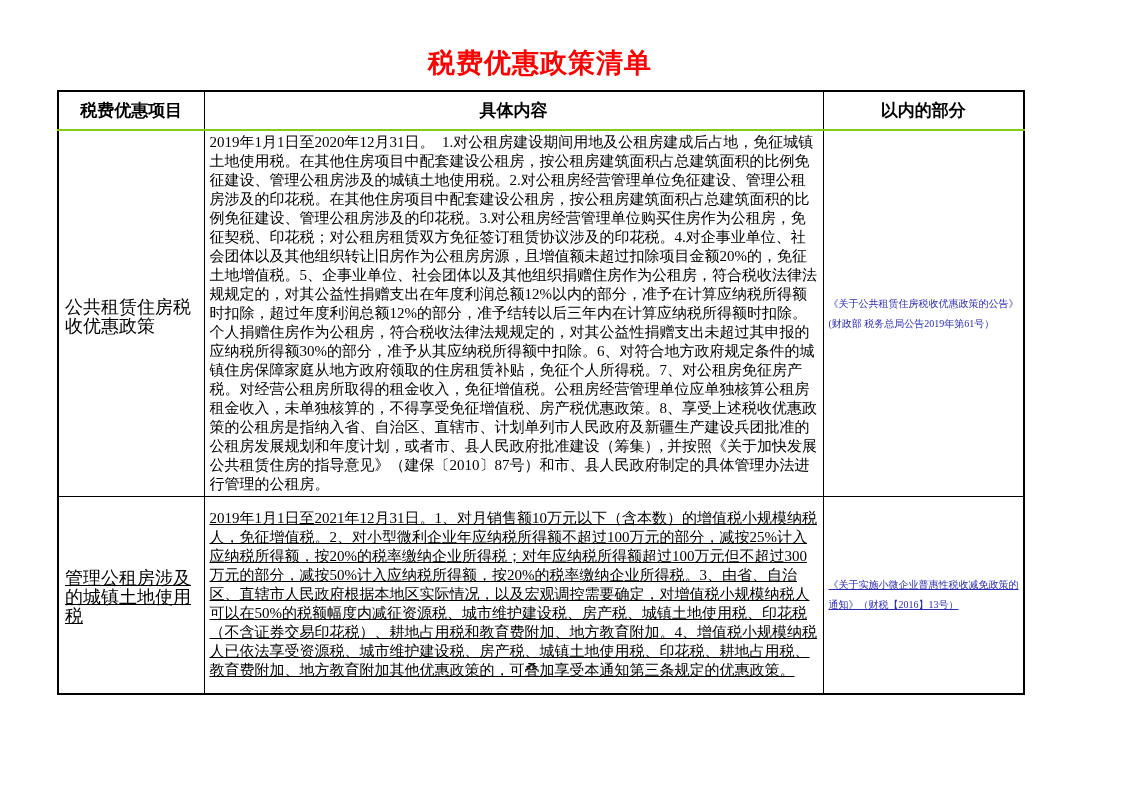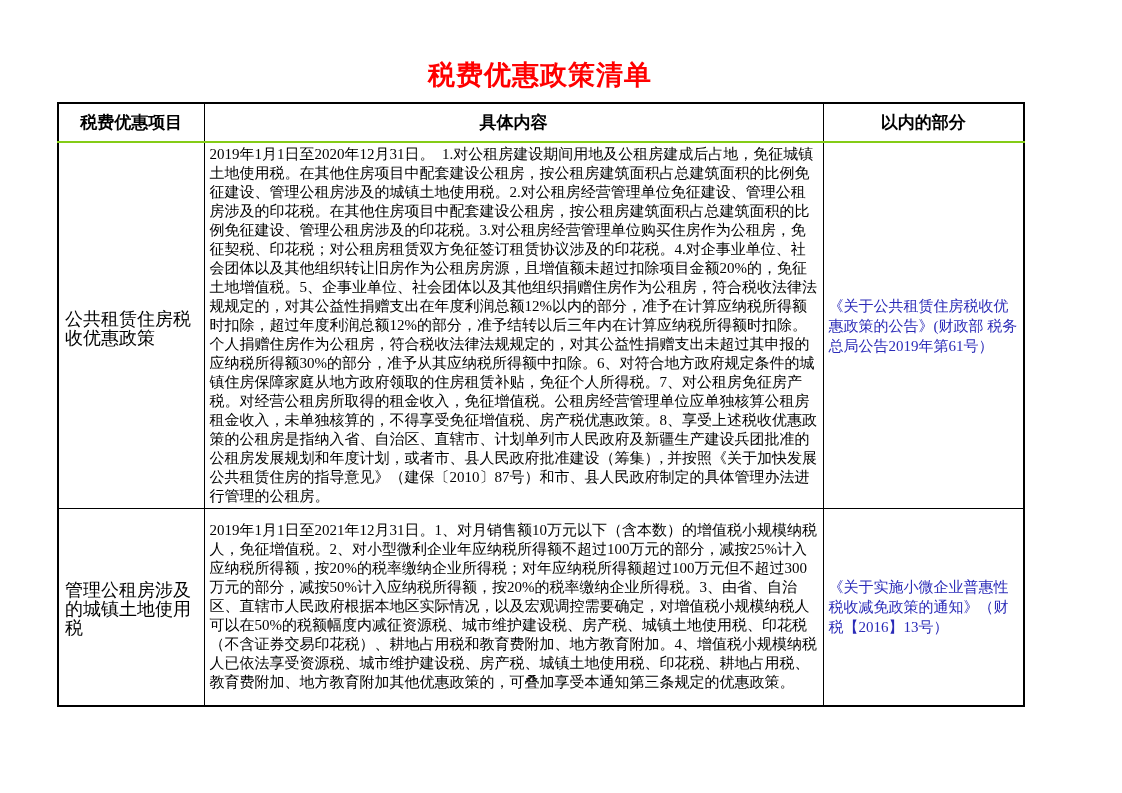--- a/index.html
+++ b/index.html
@@ -4,21 +4,21 @@
 <style>
   * { margin: 0; padding: 0; box-sizing: border-box; }
   html, body {
     width: 1122px; height: 793px;
     background: #ffffff;
     font-family: "Liberation Serif", "DejaVu Serif", serif;
     overflow: hidden;
   }
   .doc {
     position: absolute;
-    left: 57px; top: 58px;
+    left: 57px; top: 46px;
     width: 966px;
   }
   .doc-title {
     text-align: center;
     color: #ff0000;
     font-size: 27px;
     font-weight: bold;
     line-height: 34px;
     margin-bottom: 10px;
     letter-spacing: 1px;
@@ -38,38 +38,38 @@
     color: #000;
   }
   .policy-table thead th {
     height: 39px;
     font-size: 17px;
     font-weight: bold;
     text-align: center;
     border-bottom: 2px solid #84cc16;
   }
   tr.row-1 td { height: 350px; }
-  tr.row-2 td { height: 197px; }
+  tr.row-2 td { height: 197px; text-decoration: underline; }
   td.cell-project {
     font-size: 18px;
     line-height: 19px;
     padding: 8px 4px 2px 6px;
     word-break: break-all;
   }
   td.cell-content {
     font-size: 15px;
     line-height: 19px;
     padding: 2px 5px;
     word-break: break-all;
     white-space: pre-wrap;
     text-align: left;
     margin-left: 47px;
   }
   td.cell-basis {
-    font-size: 15px;
+    font-size: 10px;
     line-height: 20px;
     padding: 2px 3px 2px 5px;
     word-break: break-all;
     color: #2b2bb8;
   }
 </style>
 </head>
 <body>
 
 <div class="doc">

